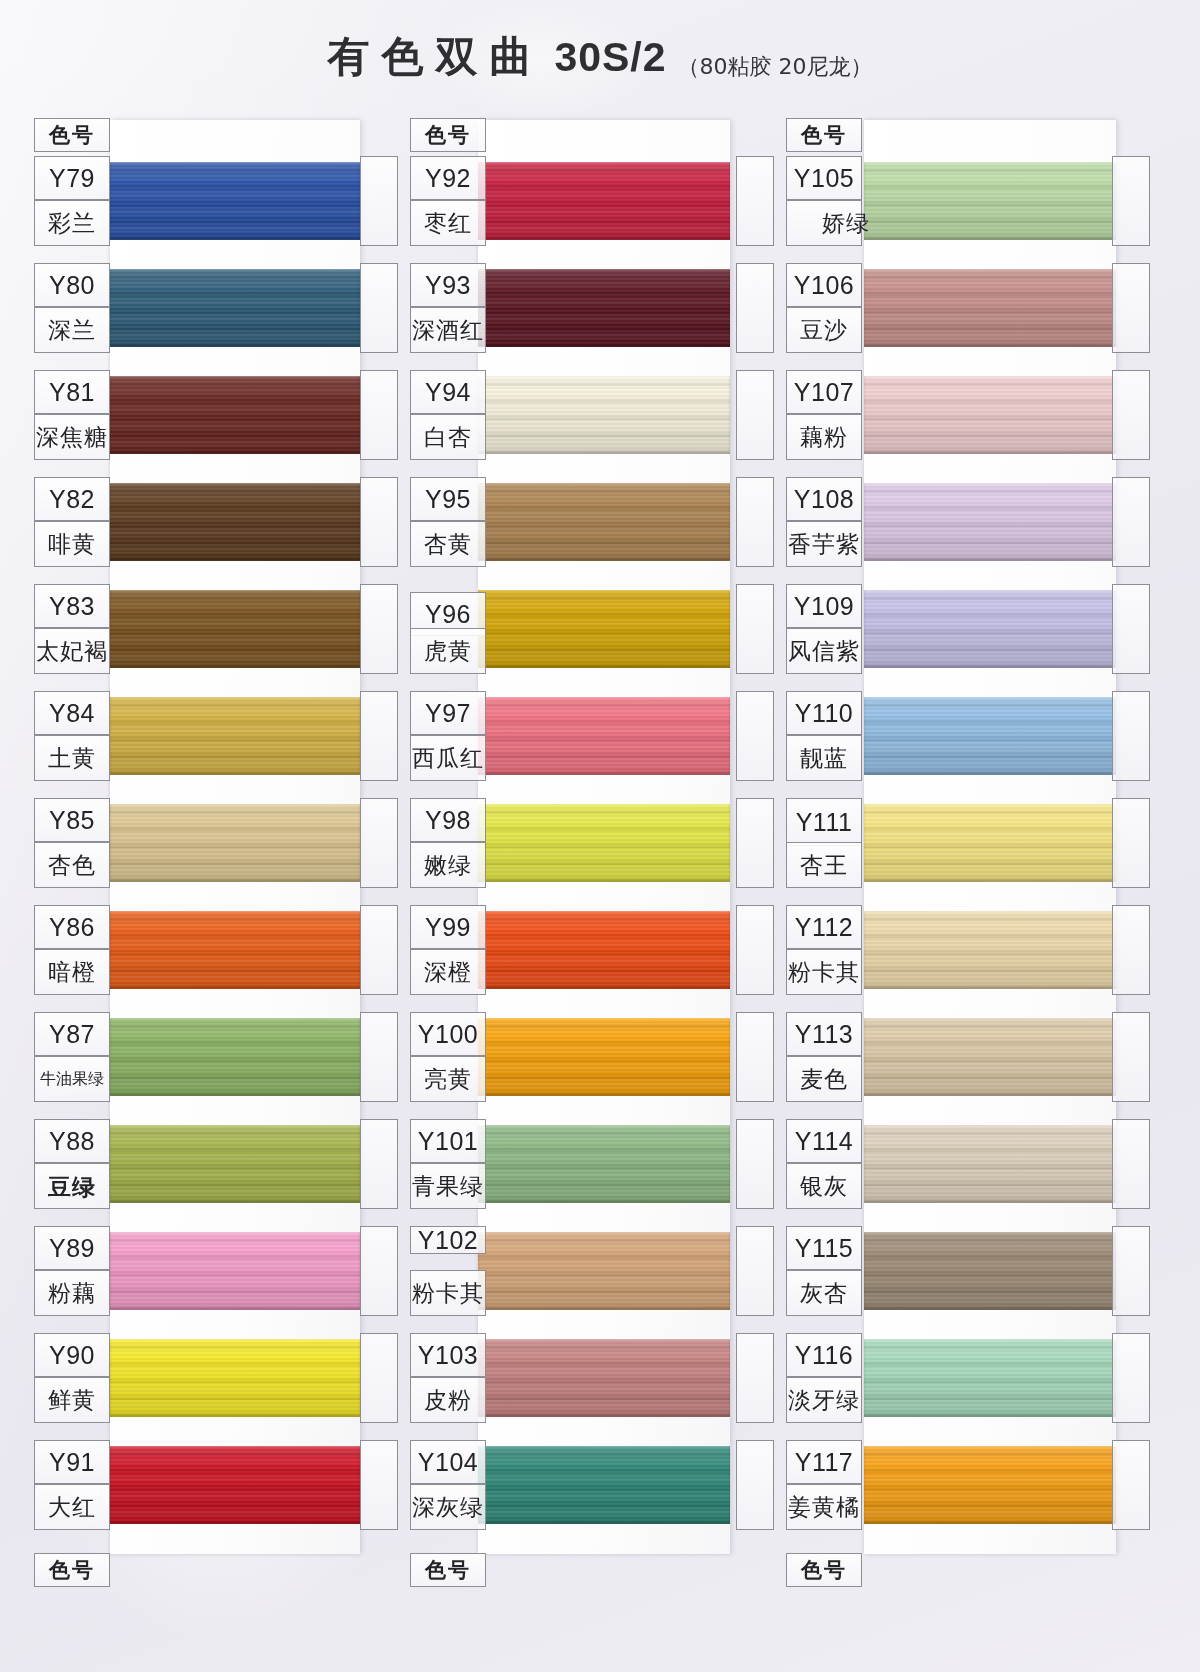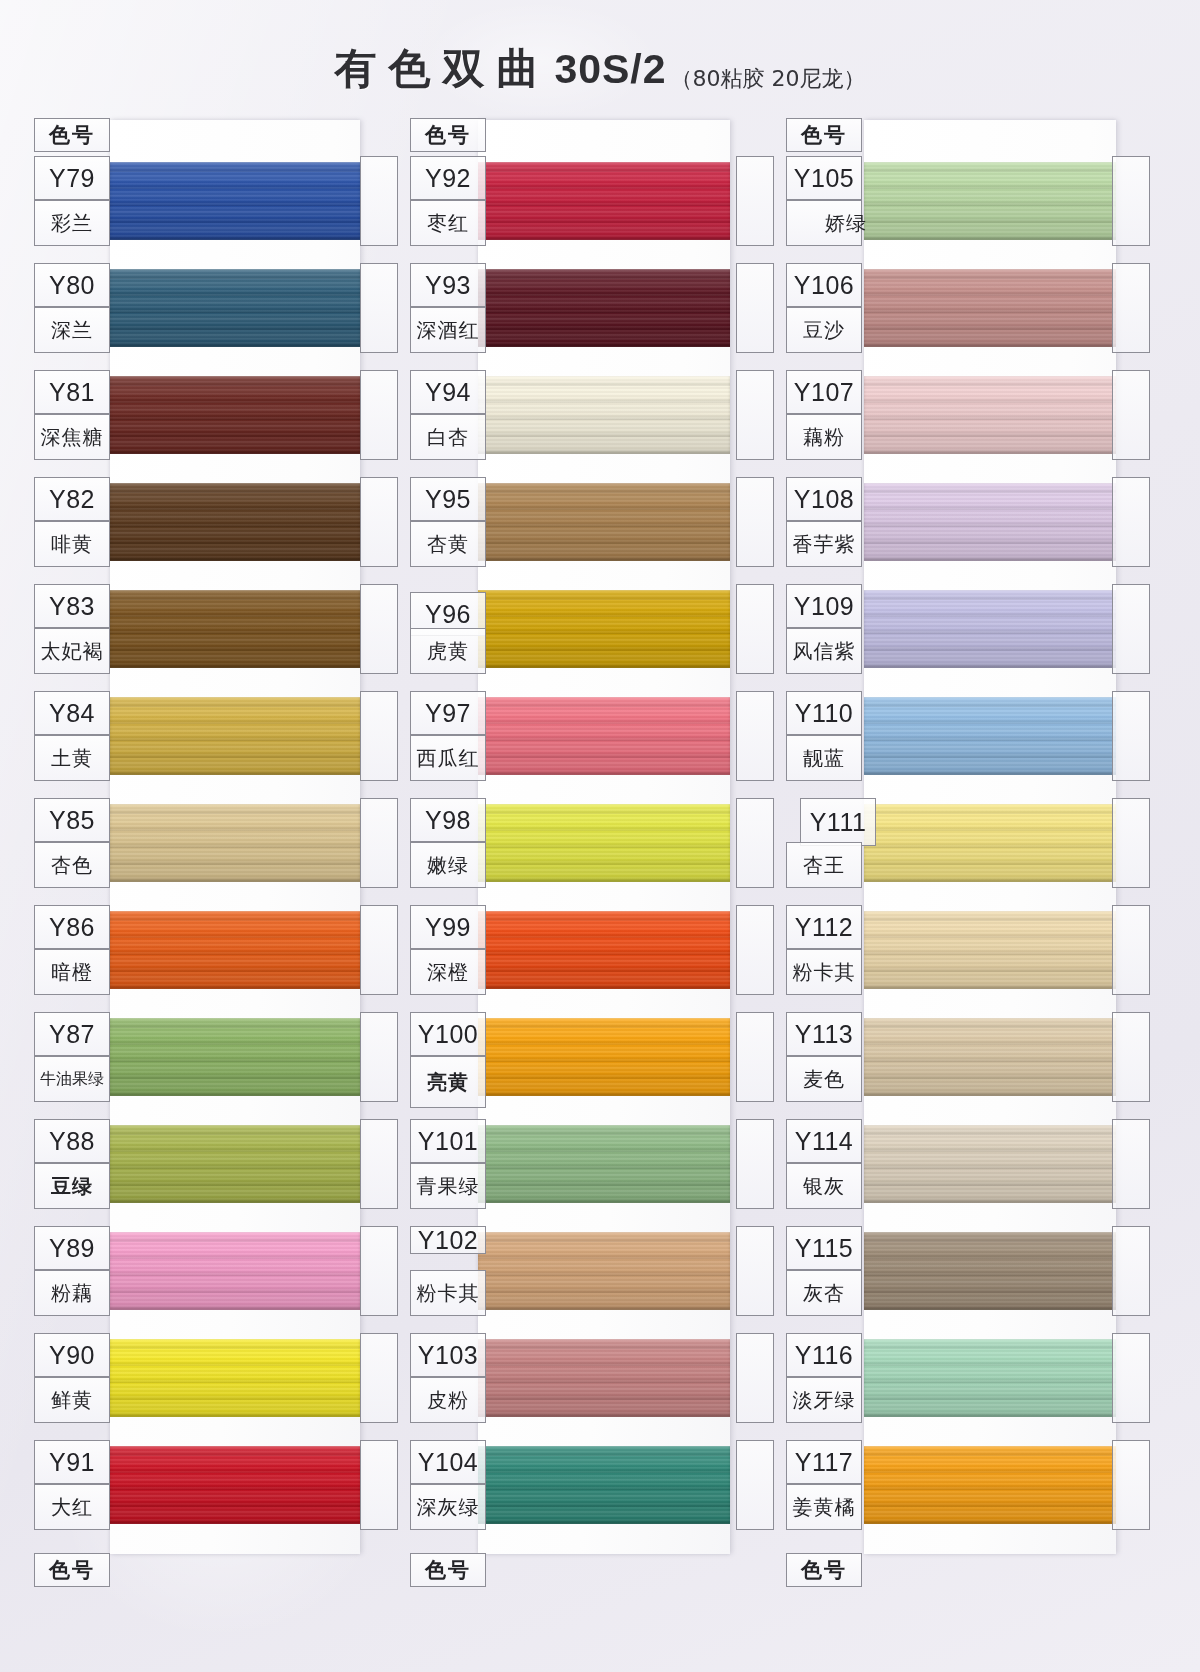--- a/index.html
+++ b/index.html
@@ -15,22 +15,21 @@
     background:
       linear-gradient(107deg, rgba(255,255,255,0.55) 0%, rgba(255,255,255,0) 28%),
       linear-gradient(160deg, #f2f1f6 0%, #eceaf1 40%, #e9e7ef 70%, #f0eef4 100%);
   }
 
   
   .title-bar {
     position: absolute;
     top: 26px; left: 0; width: 1200px; height: 62px;
     display: flex; align-items: center; justify-content: center;
-    gap: 4px;
-    margin-top: 12px;
+    gap: 11px;
   }
   .title-main {
     font-family: "DejaVu Serif", serif;
     font-size: 42px; font-weight: 700; color: #2f2f33;
     letter-spacing: 12px;
     text-shadow: 1px 1px 0 rgba(255,255,255,0.6);
   }
   .title-count {
     font-family: "Liberation Sans", sans-serif;
     font-size: 41px; font-weight: 600; color: #2f2f33;
@@ -99,21 +98,21 @@
     line-height: 1;
     white-space: nowrap;
   }
   .tag.code {
     font-family: "Liberation Sans", sans-serif;
     font-weight: 400;
     letter-spacing: 0.5px;
   }
   .tag.name {
     font-family: "DejaVu Serif", serif;
-    font-size: 20px;
+    font-size: 23px;
     font-weight: 400;
     letter-spacing: 1px;
   }
   .tag.name.long { font-size: 16px; letter-spacing: 0px; }
   .tag.head {
     font-family: "DejaVu Sans", sans-serif;
     font-size: 21px; font-weight: 700; letter-spacing: 2px;
   }
   .tag.blank-r {
     left: auto; right: 0; width: 38px;
@@ -371,21 +370,21 @@
           <div class="tag name" style="top: 409px; height: 46px;">杏黄</div>
           <div class="tag code" style="top: 472px; height: 44px; margin-top: 8px;">Y96</div>
           <div class="tag name" style="top: 516px; height: 46px;">虎黄</div>
           <div class="tag code" style="top: 579px; height: 44px;">Y97</div>
           <div class="tag name" style="top: 623px; height: 46px;">西瓜红</div>
           <div class="tag code" style="top: 686px; height: 44px;">Y98</div>
           <div class="tag name" style="top: 730px; height: 46px;">嫩绿</div>
           <div class="tag code" style="top: 793px; height: 44px;">Y99</div>
           <div class="tag name" style="top: 837px; height: 46px;">深橙</div>
           <div class="tag code" style="top: 900px; height: 44px;">Y100</div>
-          <div class="tag name" style="top: 944px; height: 52px; font-weight: bold;">亮黄</div>
+          <div class="tag name" style="top: 944px; height: 46px;">亮黄</div>
           <div class="tag code" style="top: 1007px; height: 44px;">Y101</div>
           <div class="tag name" style="top: 1051px; height: 46px;">青果绿</div>
           <div class="tag code" style="top: 1114px; height: 28px;">Y102</div>
           <div class="tag name" style="top: 1158px; height: 46px;">粉卡其</div>
           <div class="tag code" style="top: 1221px; height: 44px;">Y103</div>
           <div class="tag name" style="top: 1265px; height: 46px;">皮粉</div>
           <div class="tag code" style="top: 1328px; height: 44px;">Y104</div>
           <div class="tag name" style="top: 1372px; height: 46px;">深灰绿</div>
           <div class="tag head" style="top: 1441px; height: 34px;">色号</div>
         </div>
@@ -479,21 +478,21 @@
           <div class="tag code" style="top: 151px; height: 44px;">Y106</div>
           <div class="tag name" style="top: 195px; height: 46px;">豆沙</div>
           <div class="tag code" style="top: 258px; height: 44px;">Y107</div>
           <div class="tag name" style="top: 302px; height: 46px;">藕粉</div>
           <div class="tag code" style="top: 365px; height: 44px;">Y108</div>
           <div class="tag name" style="top: 409px; height: 46px;">香芋紫</div>
           <div class="tag code" style="top: 472px; height: 44px;">Y109</div>
           <div class="tag name" style="top: 516px; height: 46px;">风信紫</div>
           <div class="tag code" style="top: 579px; height: 44px;">Y110</div>
           <div class="tag name" style="top: 623px; height: 46px;">靓蓝</div>
-          <div class="tag code" style="top: 686px; height: 48px; margin-left: 14px;">Y111</div>
+          <div class="tag code" style="top: 686px; height: 48px;">Y111</div>
           <div class="tag name" style="top: 730px; height: 46px;">杏王</div>
           <div class="tag code" style="top: 793px; height: 44px;">Y112</div>
           <div class="tag name" style="top: 837px; height: 46px;">粉卡其</div>
           <div class="tag code" style="top: 900px; height: 44px;">Y113</div>
           <div class="tag name" style="top: 944px; height: 46px;">麦色</div>
           <div class="tag code" style="top: 1007px; height: 44px;">Y114</div>
           <div class="tag name" style="top: 1051px; height: 46px;">银灰</div>
           <div class="tag code" style="top: 1114px; height: 44px;">Y115</div>
           <div class="tag name" style="top: 1158px; height: 46px;">灰杏</div>
           <div class="tag code" style="top: 1221px; height: 44px;">Y116</div>

